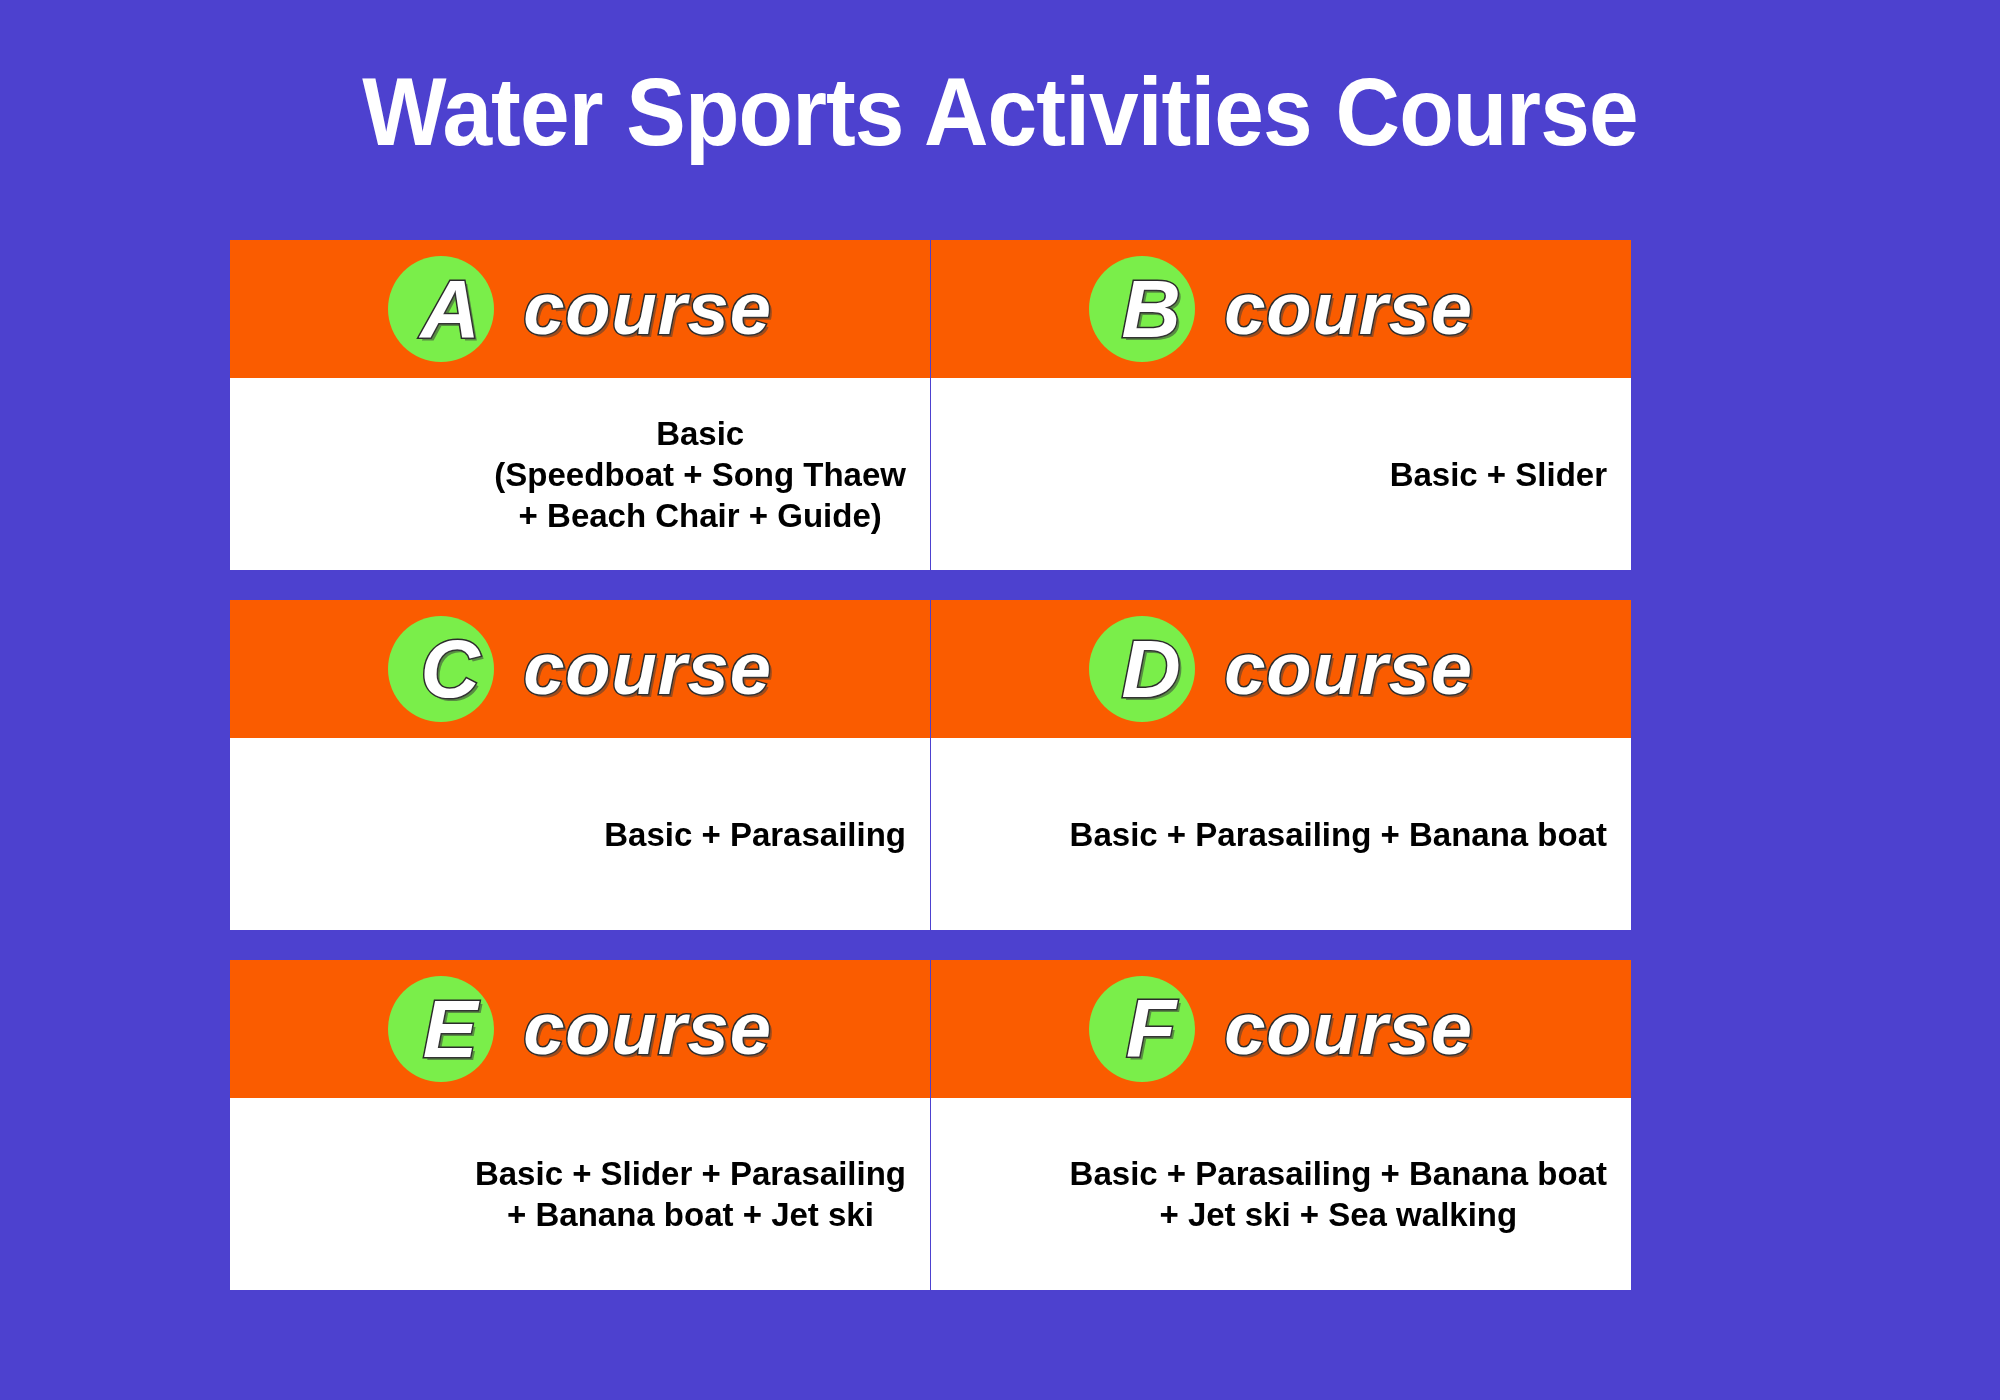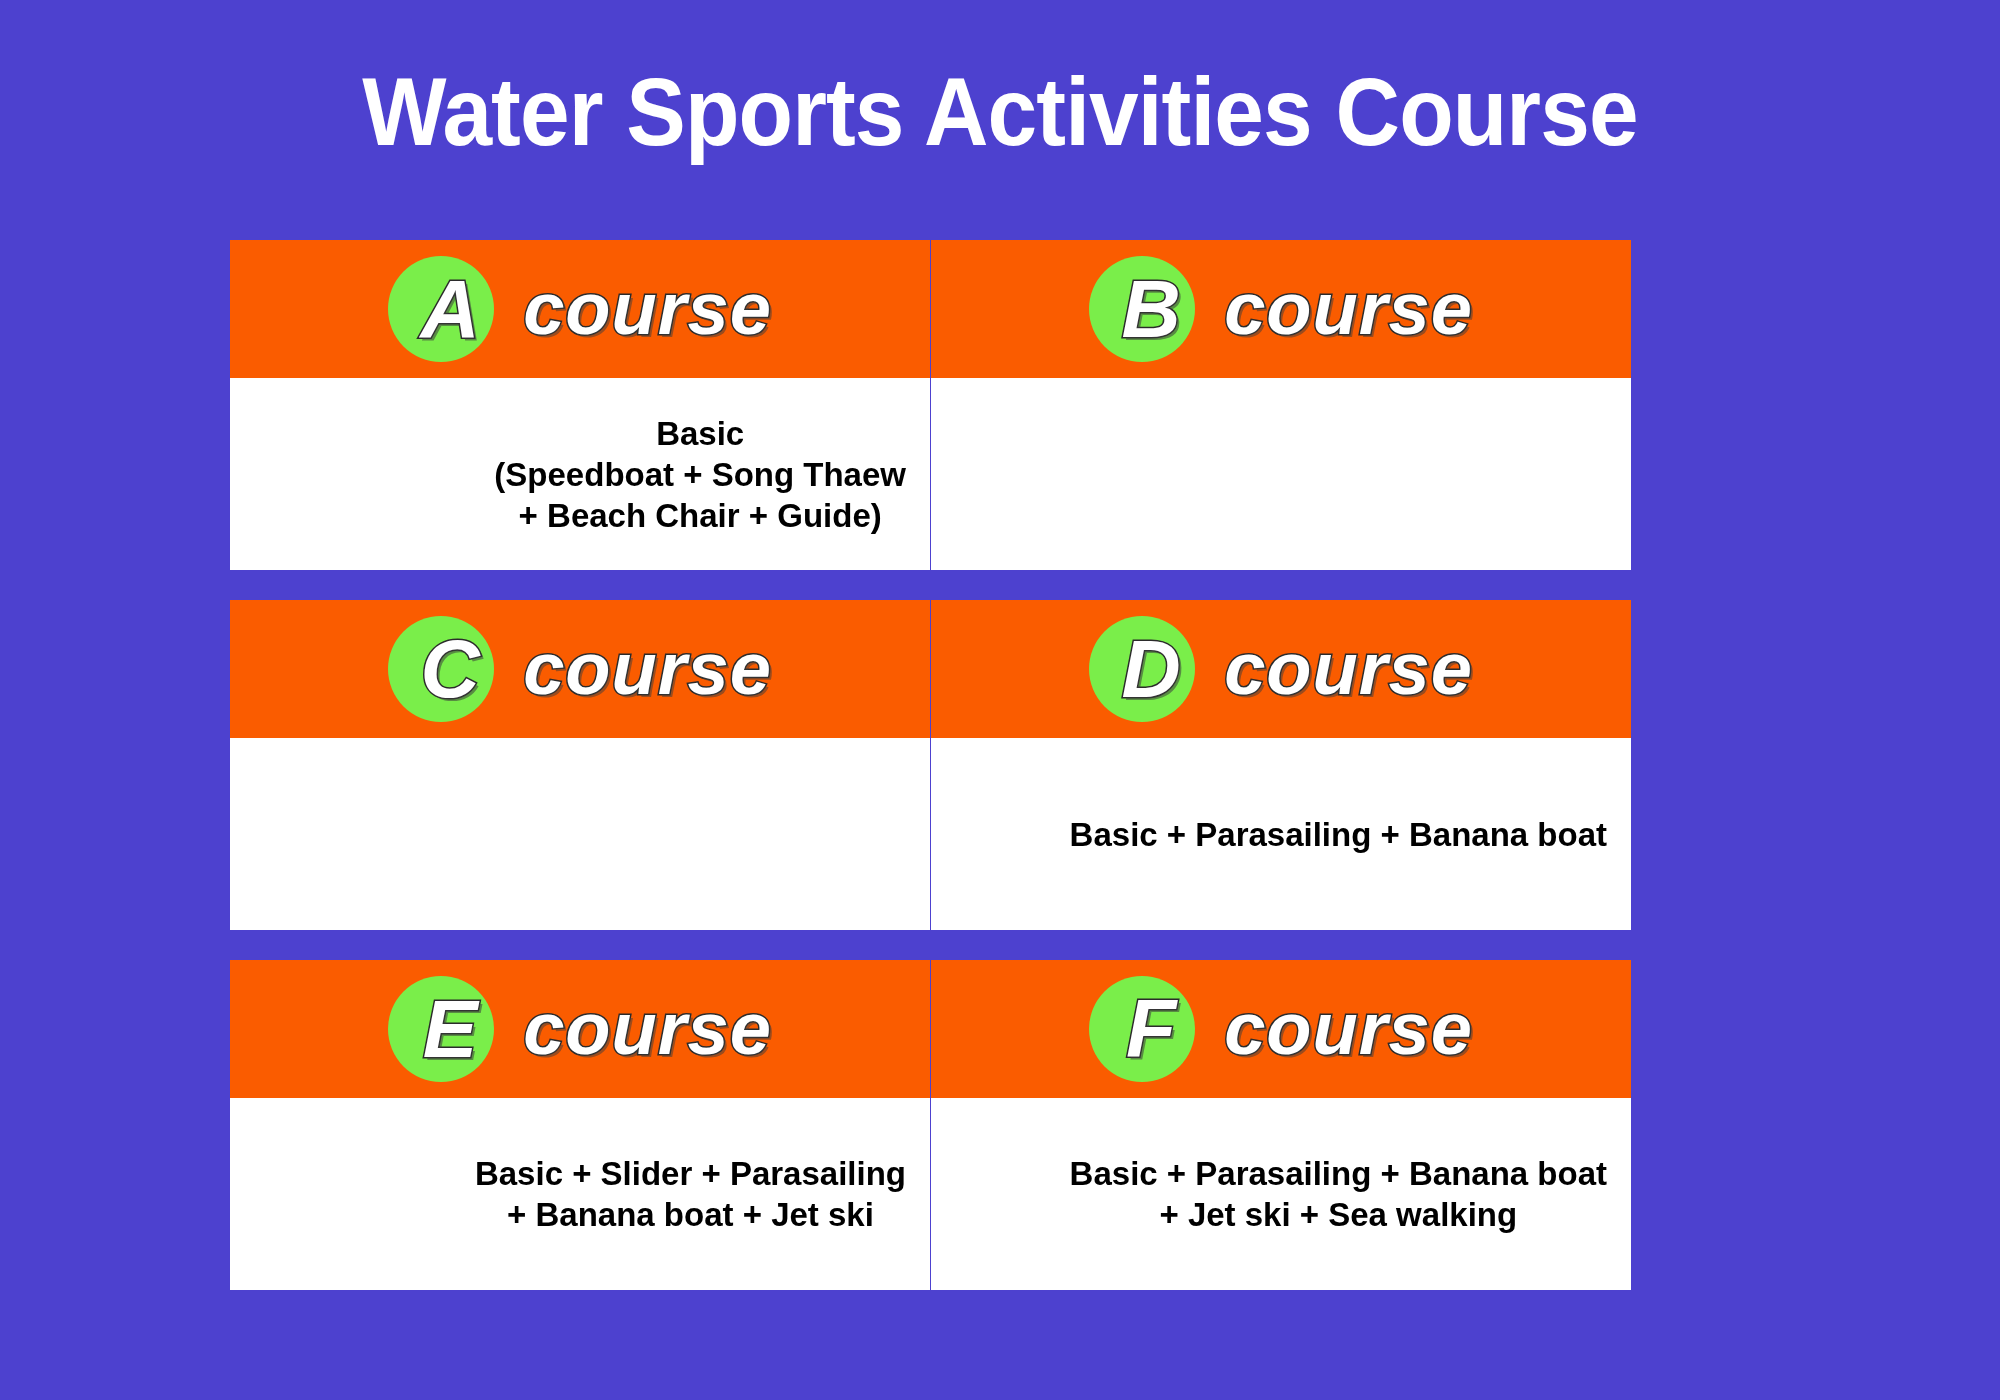--- a/index.html
+++ b/index.html
@@ -154,29 +154,35 @@
   <div class="spacer"></div>
 
   <div class="card">
     <div class="card-header">
       <span class="badge-wrap">
         <span class="badge-circle"></span>
         <span class="badge-letter">B</span>
       </span>
       <span class="course-word">course</span>
     </div>
+    <div class="card-body">
+      <div class="card-body-text">Basic + Slider</div>
+    </div>
   </div>
 
   <div class="card">
     <div class="card-header">
       <span class="badge-wrap">
         <span class="badge-circle"></span>
         <span class="badge-letter">C</span>
       </span>
       <span class="course-word">course</span>
+    </div>
+    <div class="card-body">
+      <div class="card-body-text">Basic + Parasailing</div>
     </div>
   </div>
 
   <div class="spacer"></div>
 
   <div class="card">
     <div class="card-header">
       <span class="badge-wrap">
         <span class="badge-circle"></span>
         <span class="badge-letter">D</span>

